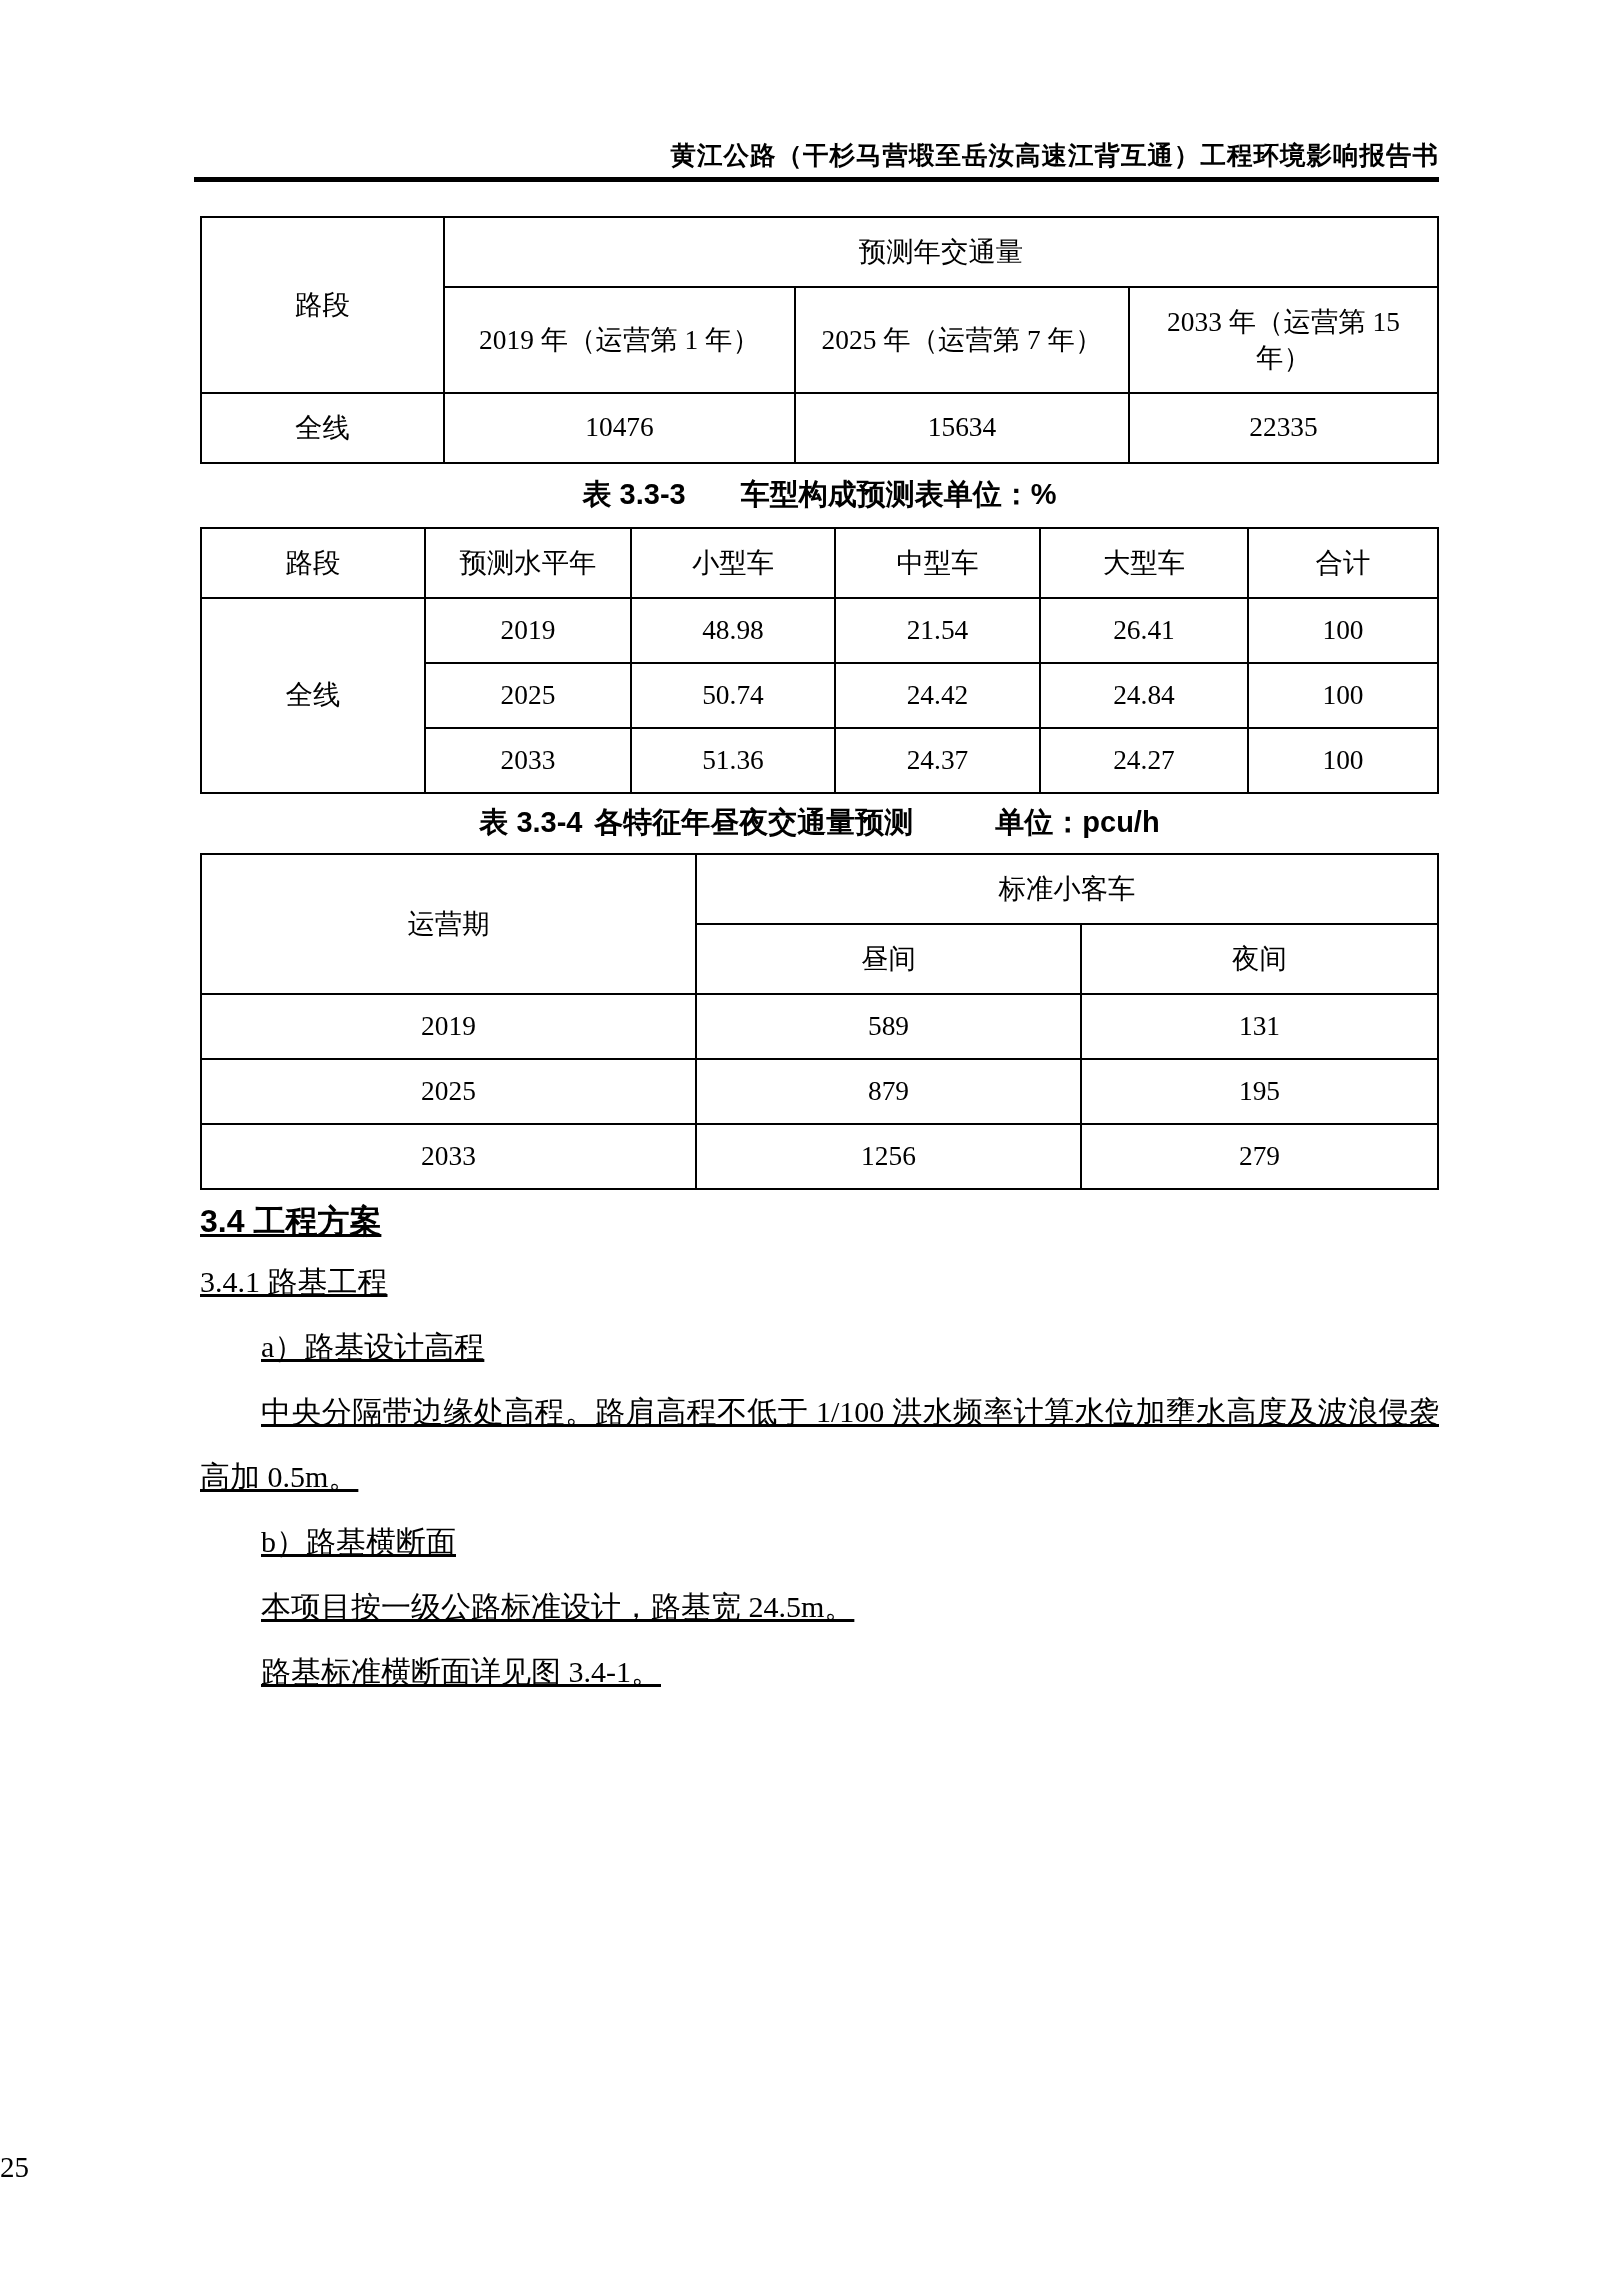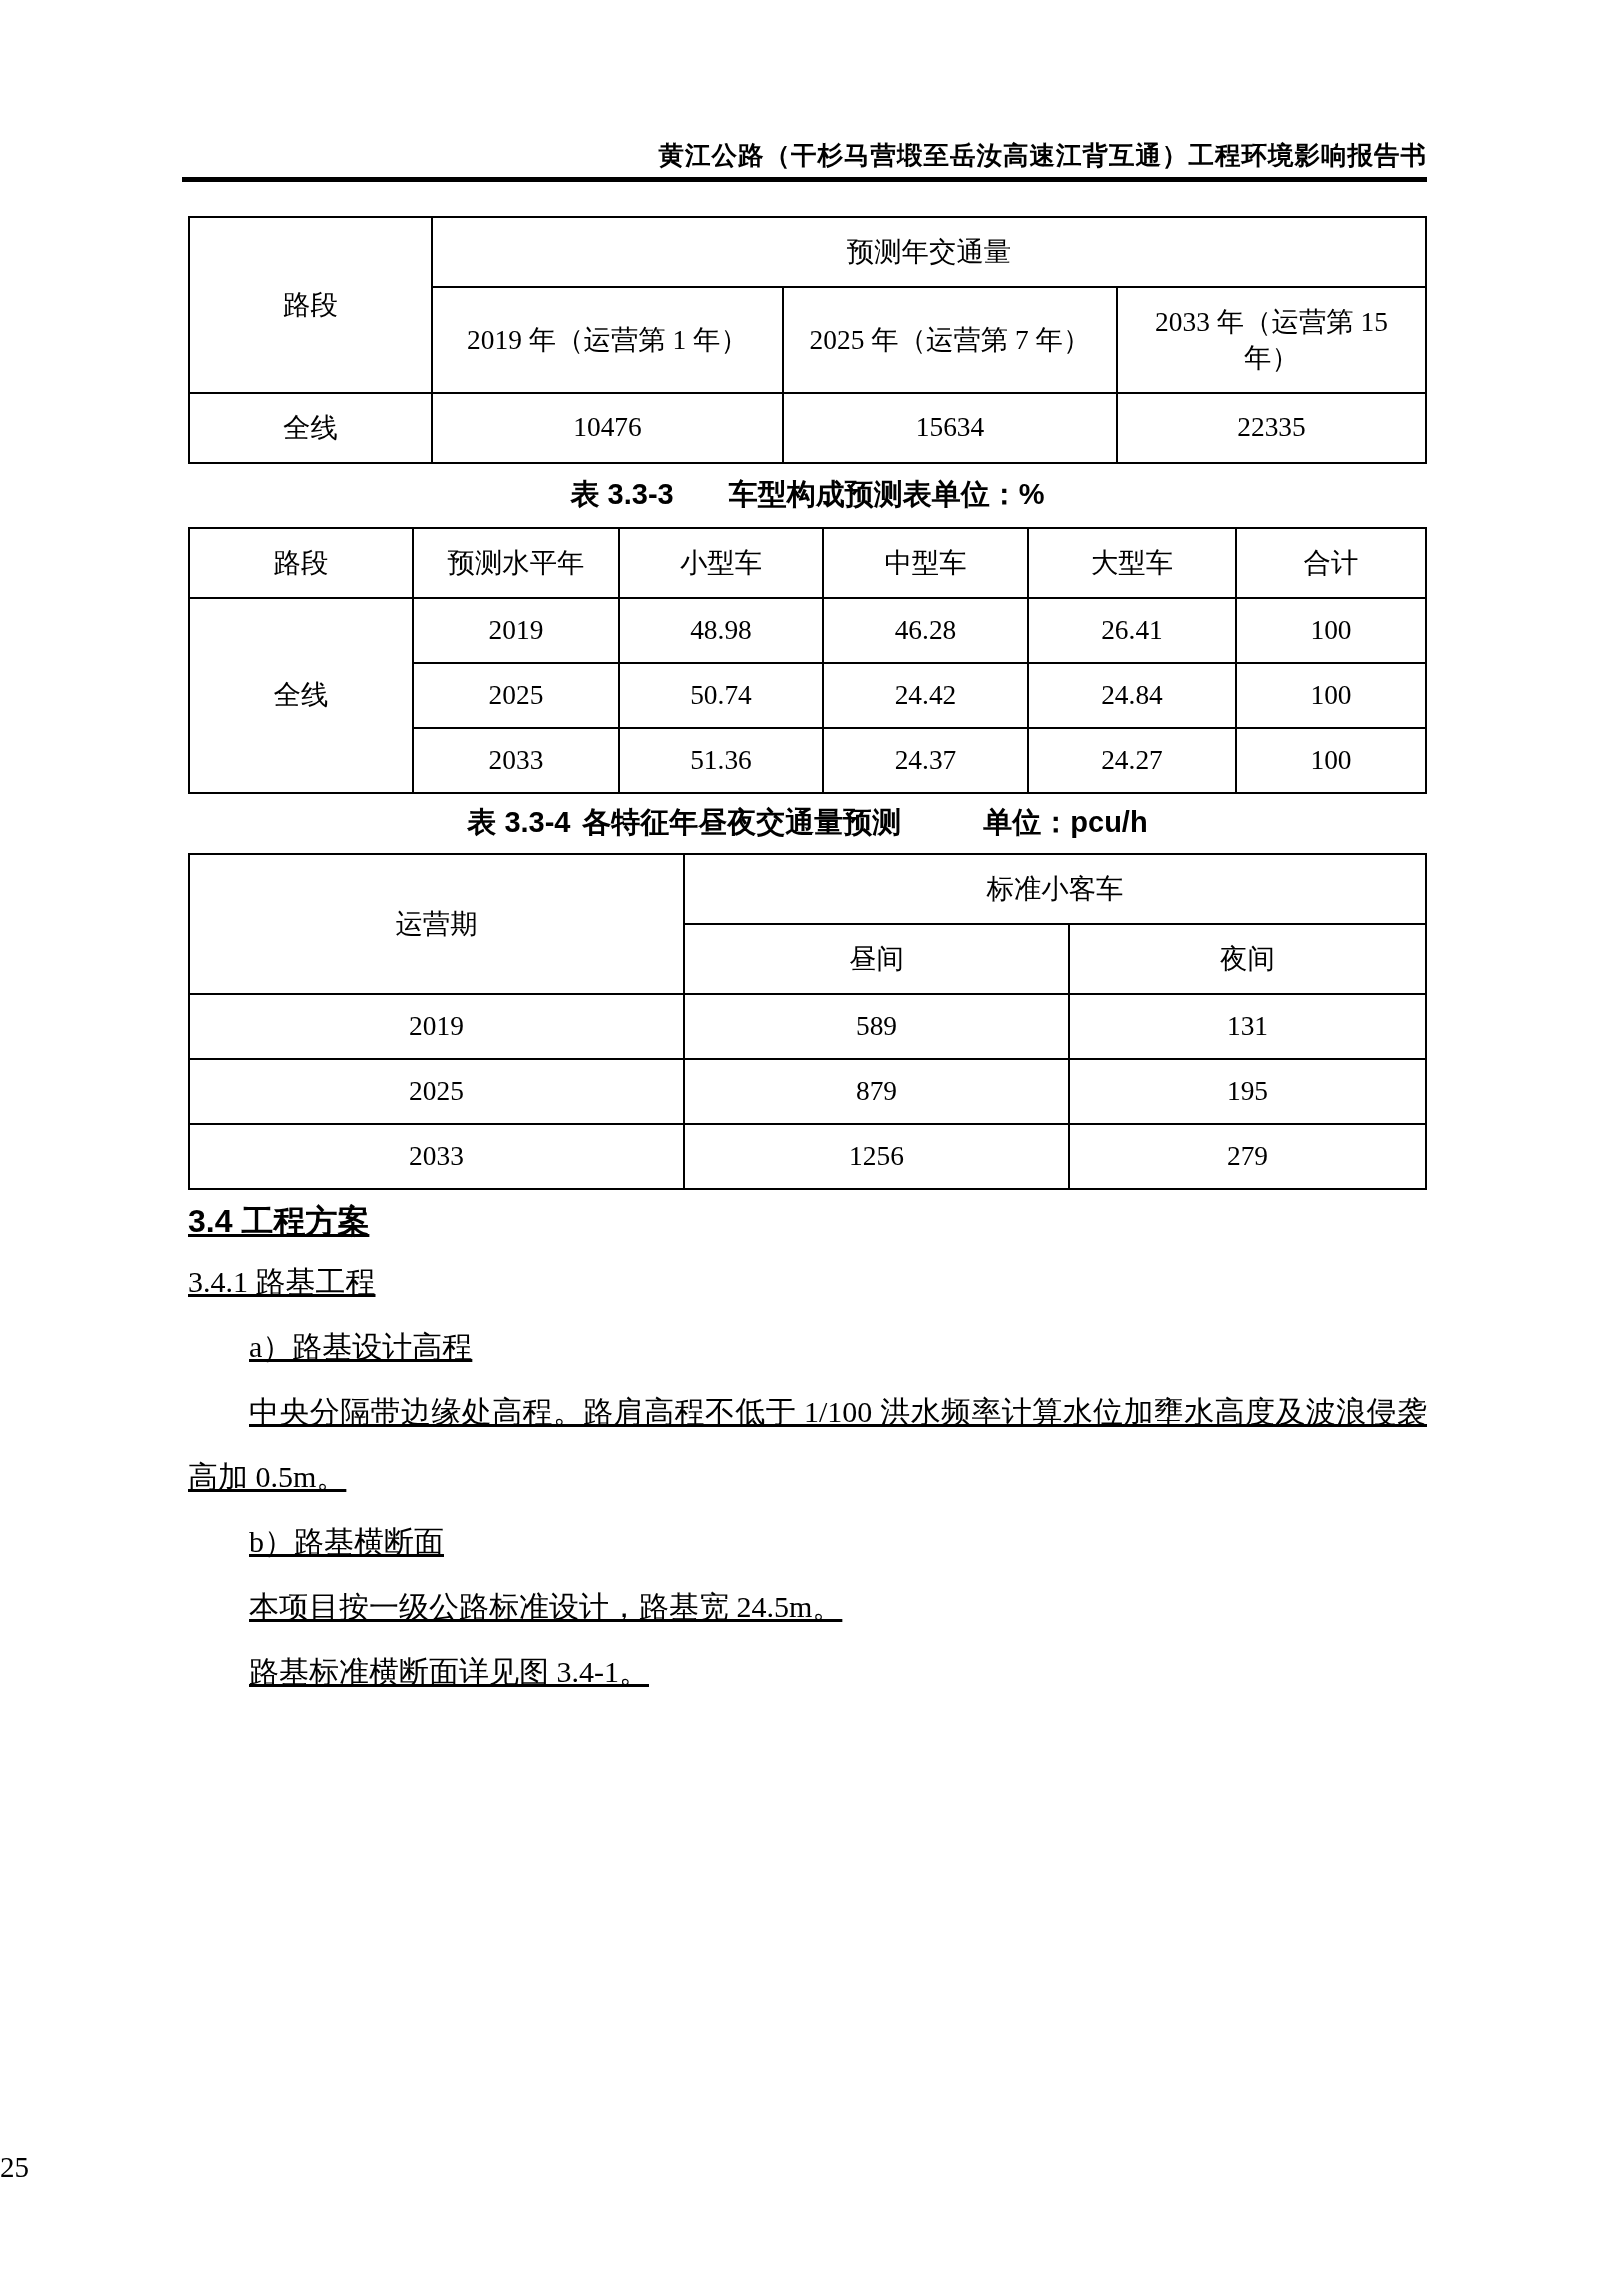--- a/index.html
+++ b/index.html
@@ -2,21 +2,21 @@
 <html><head>
 <meta charset="utf-8">
 <style>
   html,body { margin:0; padding:0; }
   body {
     width:1621px; height:2293px;
     background:#ffffff; color:#000;
     font-family:"Liberation Serif","DejaVu Serif",serif;
     position:relative; overflow:hidden;
   }
-  .content { position:absolute; left:188px; top:0; width:1239px; }
+  .content { position:absolute; left:200px; top:0; width:1239px; }
 
   
   .pheader {
     margin-top:139px;
     text-align:right;
     font-size:25.5px; font-weight:bold;
     line-height:33px;
     letter-spacing:1px;
   }
   .prule { margin-top:4.9px; margin-left:-5.9px; height:4.9px; background:#000; }
@@ -118,21 +118,21 @@
       <td>预测水平年</td>
       <td>小型车</td>
       <td>中型车</td>
       <td>大型车</td>
       <td>合计</td>
     </tr>
     <tr class="rh57">
       <td rowspan="3">全线</td>
       <td>2019</td>
       <td>48.98</td>
-      <td>46.28</td>
+      <td>21.54</td>
       <td>26.41</td>
       <td>100</td>
     </tr>
     <tr class="rh57">
       <td>2025</td>
       <td>50.74</td>
       <td>24.42</td>
       <td>24.84</td>
       <td>100</td>
     </tr>

